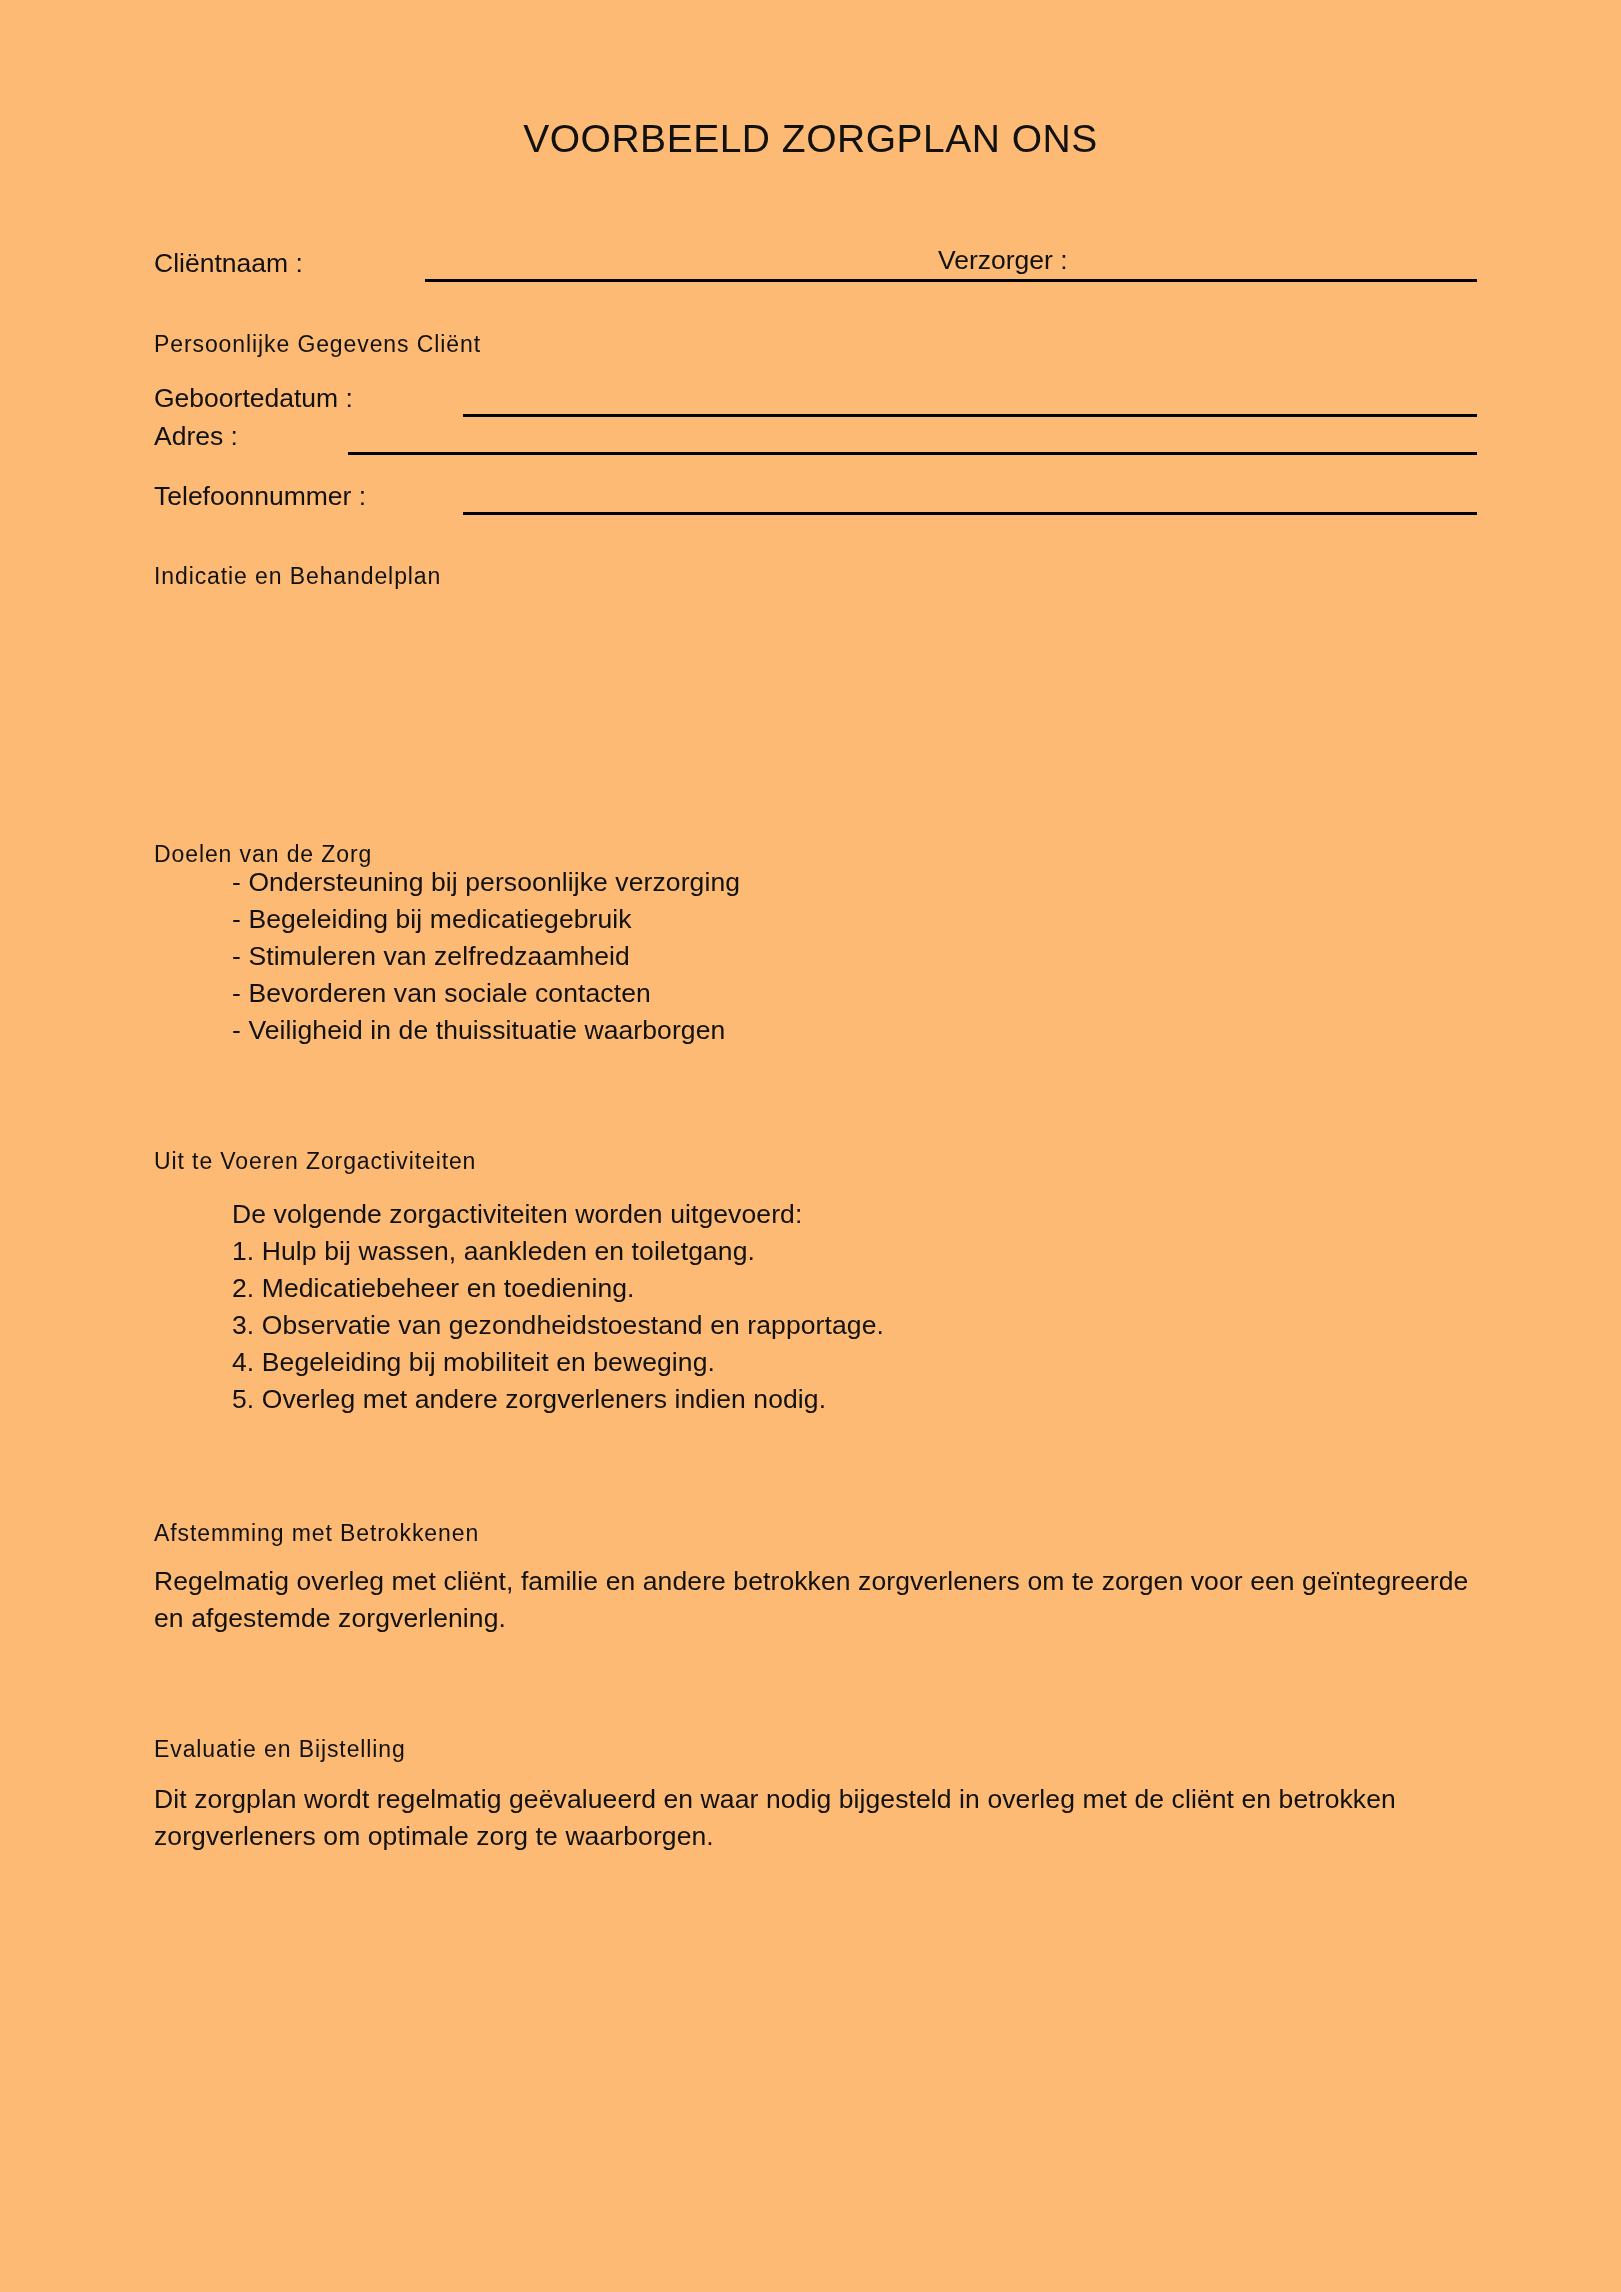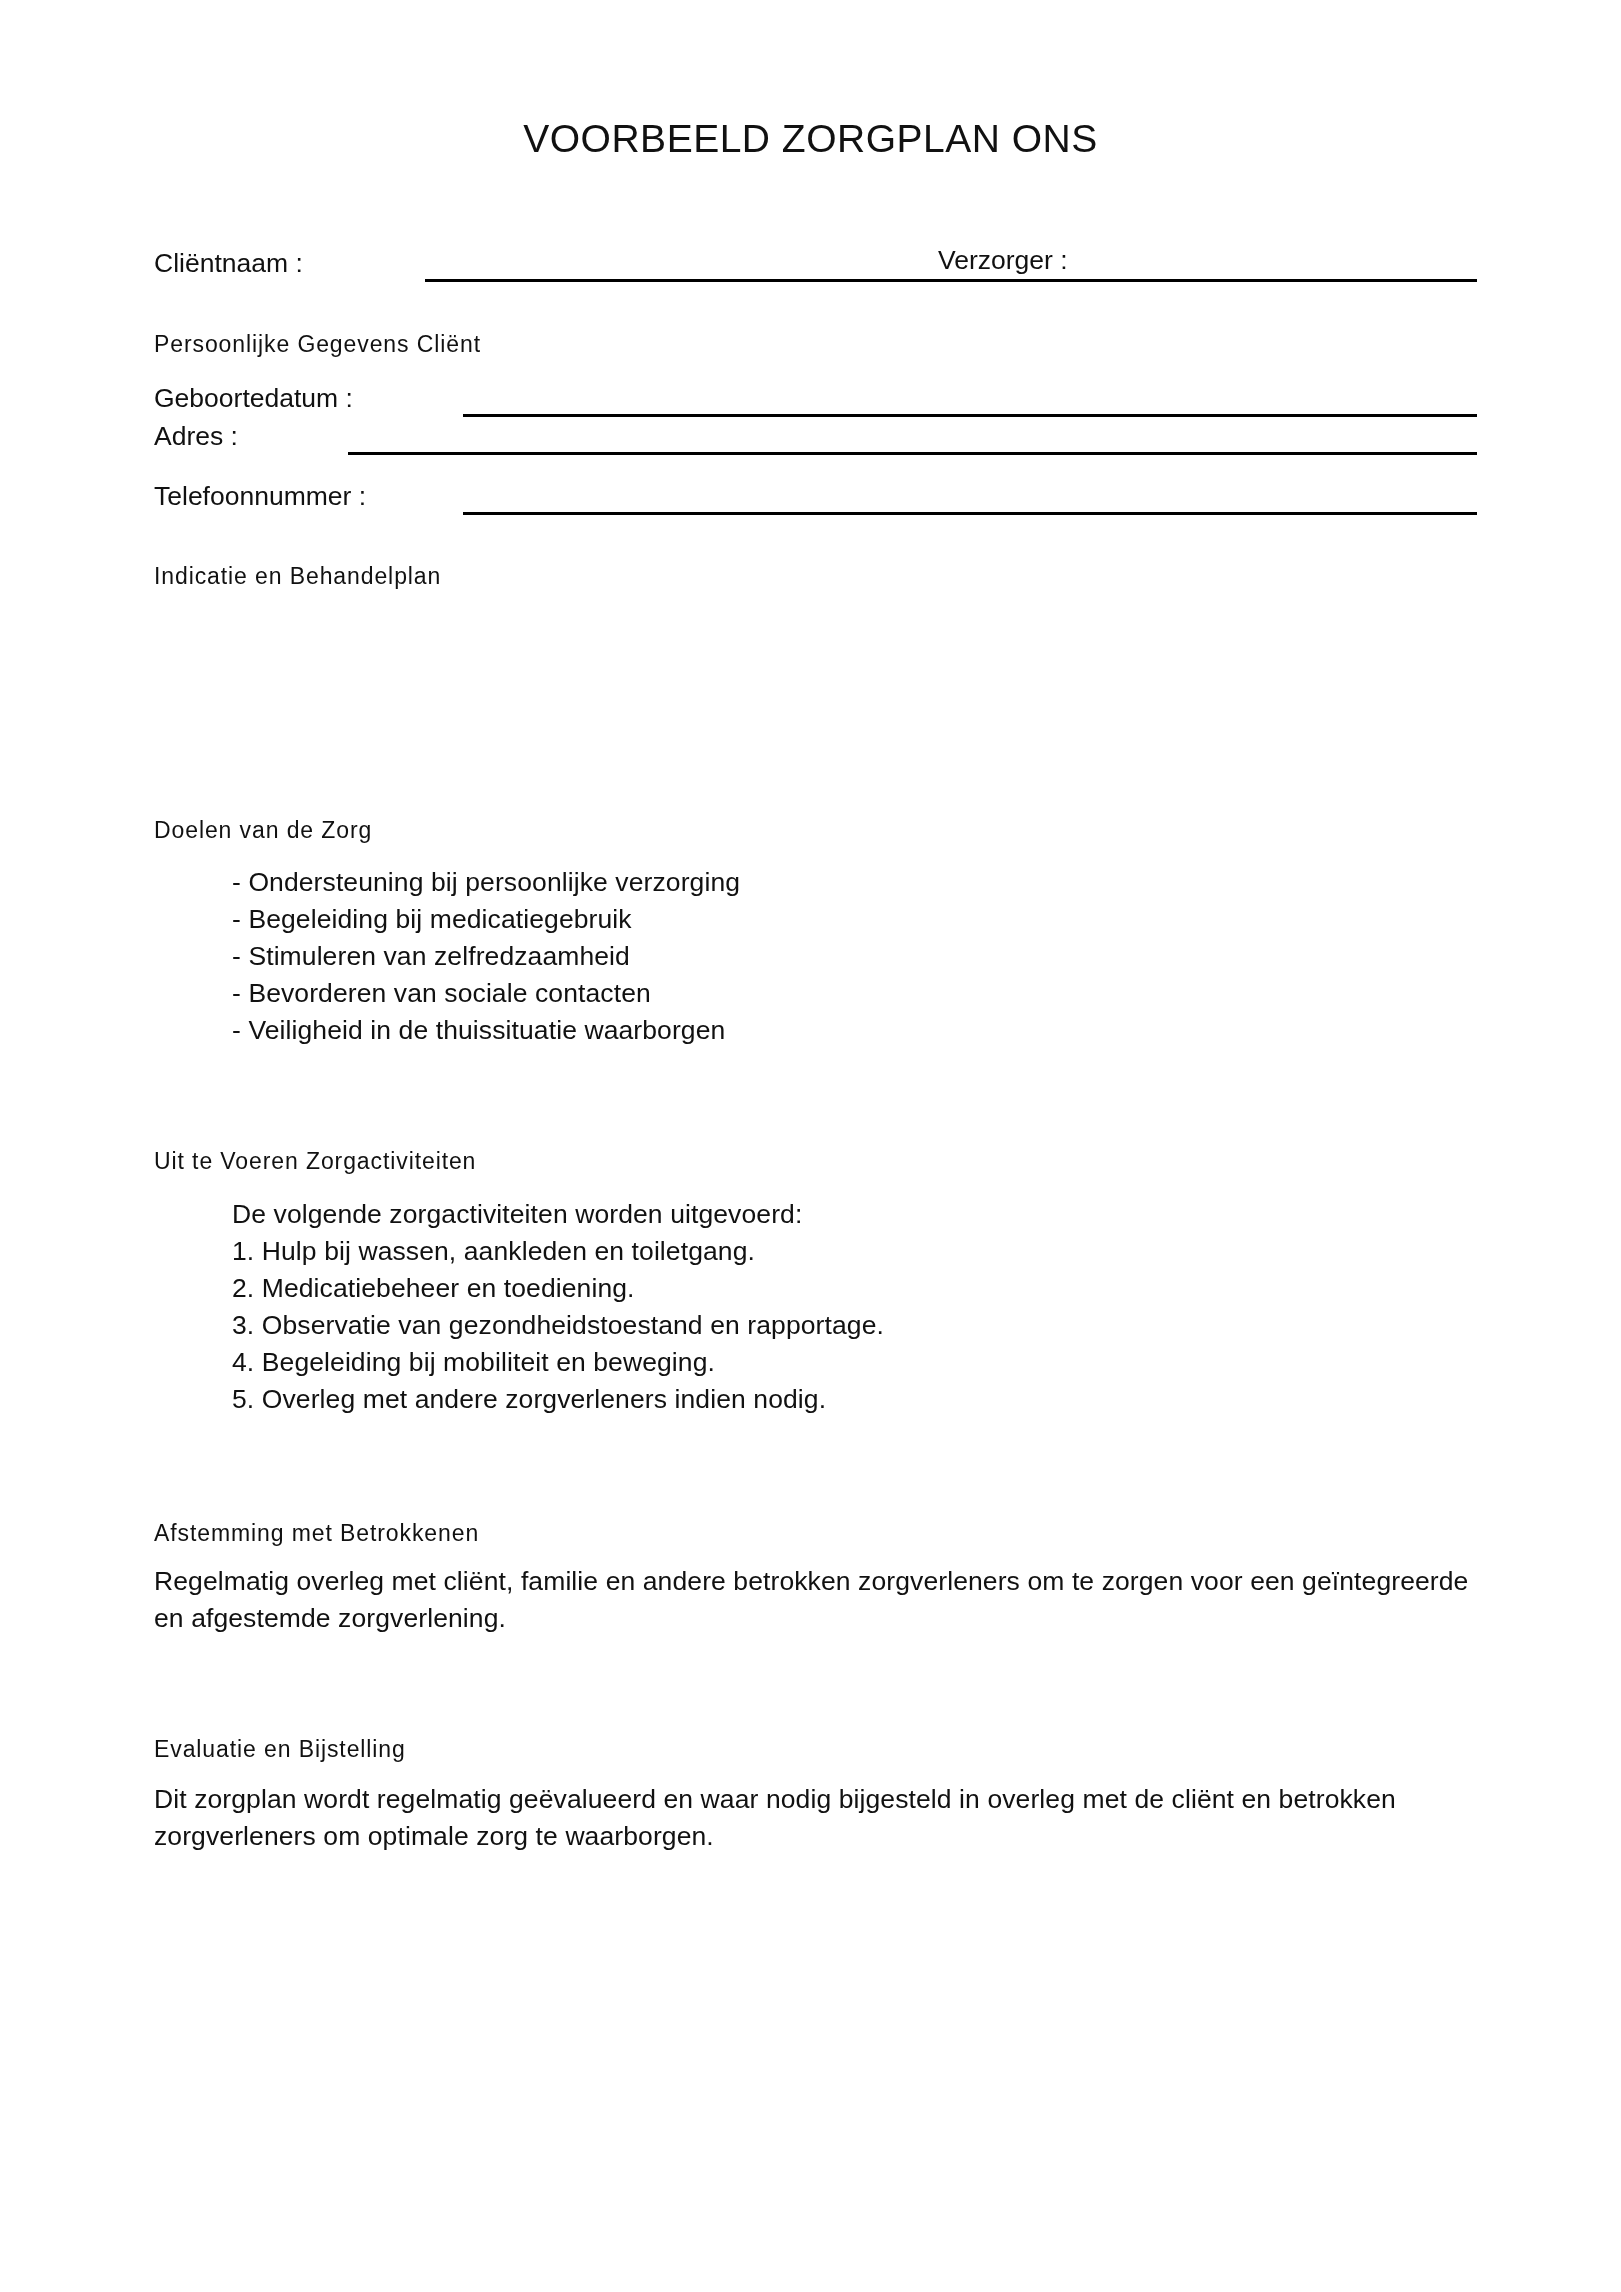--- a/index.html
+++ b/index.html
@@ -1,21 +1,21 @@
 <!DOCTYPE html>
 <html><head>
 <meta charset="utf-8">
 <style>
   html, body { margin: 0; padding: 0; background: #e8e8e8; }
   .page {
     position: relative;
     width: 1621px;
     height: 2293px;
     margin: 0 auto;
-    background: #ffffff;
+    background: #fdba74;
     font-family: "Liberation Sans", sans-serif;
     color: #111111;
     overflow: hidden;
   }
   .title {
     position: absolute;
     left: 0; right: 0;
     top: 116px;
     margin: 0;
     text-align: center;
@@ -117,21 +117,21 @@
     <div class="fill-line"></div>
   </div>
 
   <div class="row" style="top:479px;">
     <span class="lbl" style="width:309px;">Telefoonnummer :</span>
     <div class="fill-line"></div>
   </div>
 
   <h2 class="heading" style="top:561px;">Indicatie en Behandelplan</h2>
 
-  <h2 class="heading" style="top:815px;">Doelen van de Zorg</h2>
+  <h2 class="heading" style="top:839px;">Doelen van de Zorg</h2>
   <div class="list" style="top:864px;">
     <div class="li">- Ondersteuning bij persoonlijke verzorging</div>
     <div class="li">- Begeleiding bij medicatiegebruik</div>
     <div class="li">- Stimuleren van zelfredzaamheid</div>
     <div class="li">- Bevorderen van sociale contacten</div>
     <div class="li">- Veiligheid in de thuissituatie waarborgen</div>
   </div>
 
   <h2 class="heading" style="top:1146px;">Uit te Voeren Zorgactiviteiten</h2>
   <div class="intro-line" style="top:1196px;">De volgende zorgactiviteiten worden uitgevoerd:</div>

